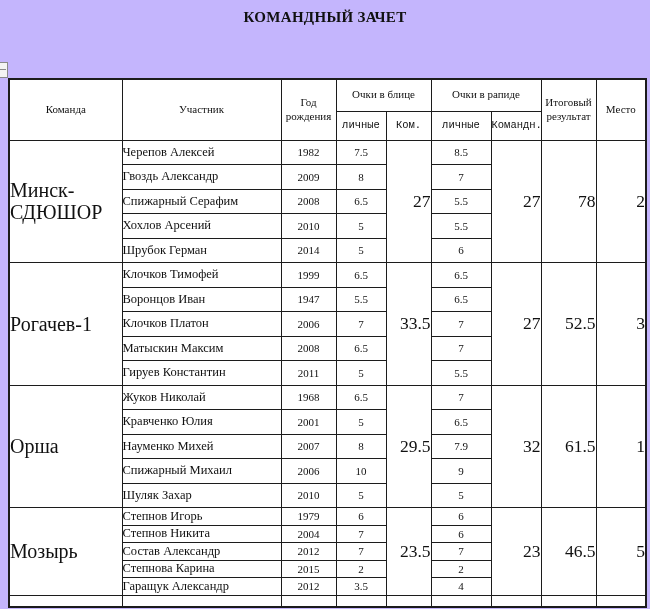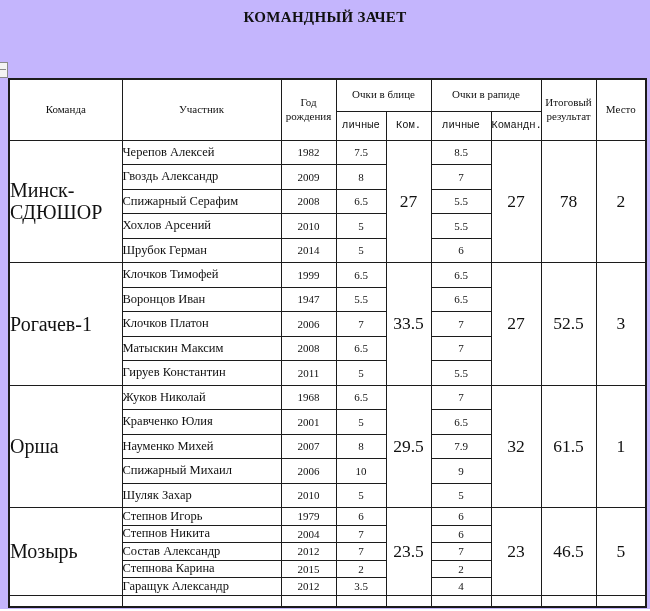--- a/index.html
+++ b/index.html
@@ -81,21 +81,21 @@
     padding:0 2px 0 8px;
     white-space:nowrap;
   }
   td.num{
     font-size:11px;
     text-align:center;
     vertical-align:middle;
   }
   td.agg{
     font-size:17.5px;
-    text-align:center;
+    text-align:right;
     vertical-align:middle;
   }
 </style>
 </head>
 <body>
 
 <div class="page">
 
   <h1 class="title">КОМАНДНЫЙ ЗАЧЕТ</h1>
 

